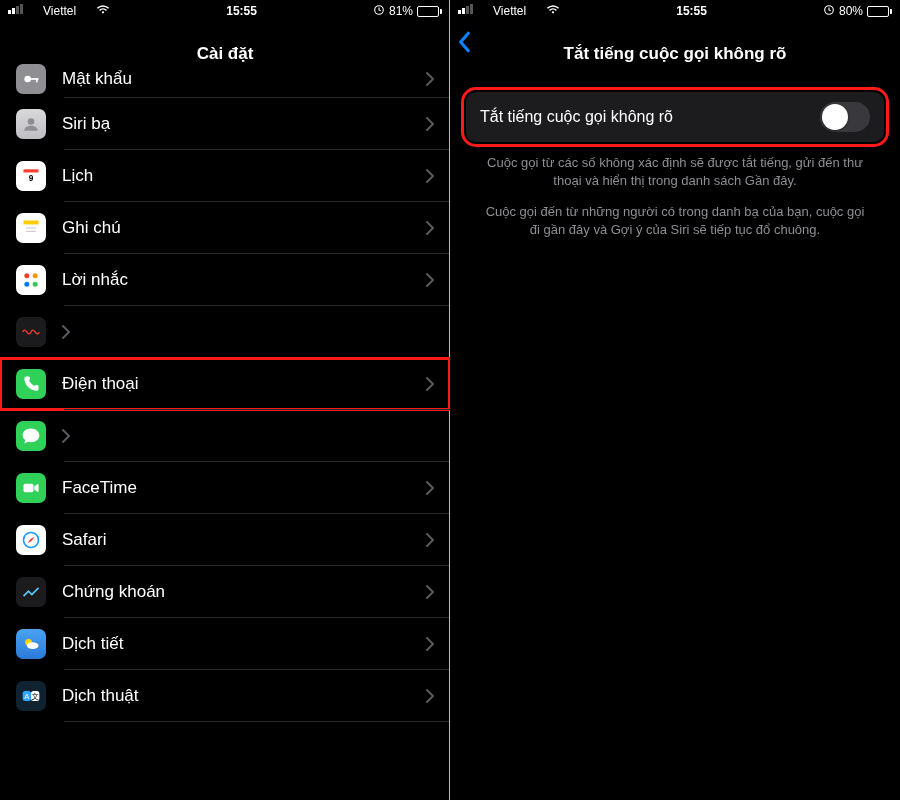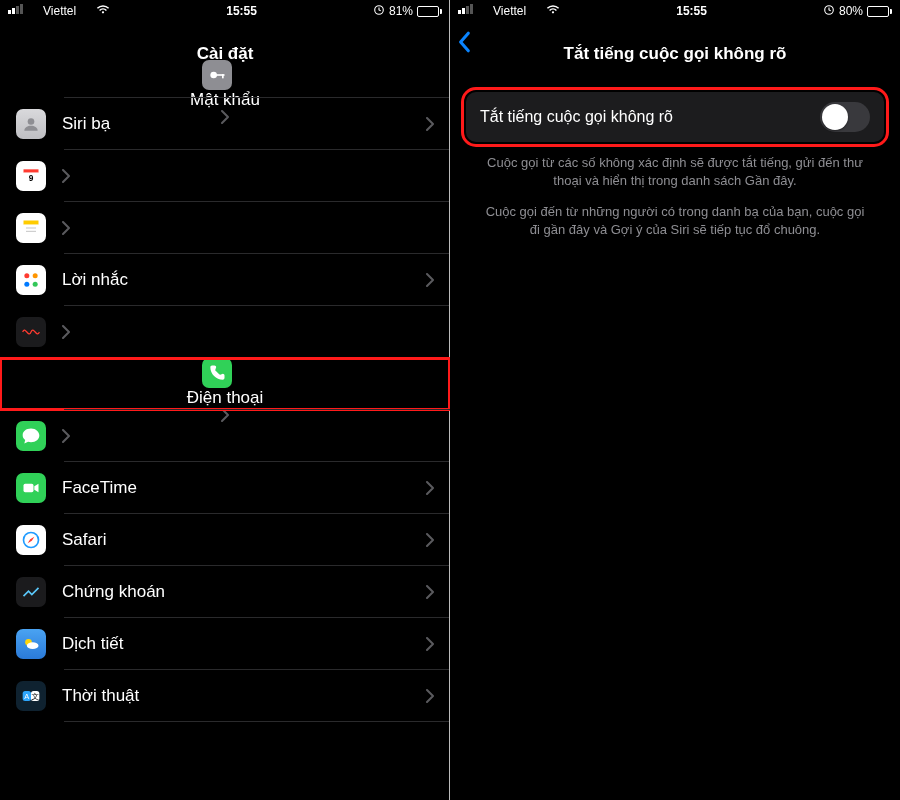--- a/index.html
+++ b/index.html
@@ -75,21 +75,20 @@
     font-size:17px;
   }
   .row-label { flex:1; font-size:17px; color:#fff; }
   .chevron { color:#5a5a5e; }
   .chevron svg { width:8px; height:14px; display:block; }
 
   .highlight {
     outline: 3.5px solid #ff1a1a;
     outline-offset:-2px;
     z-index:5;
-    flex-direction:column;
   }
 
   
   .group {
     background:#1c1c1e;
     border-radius:10px;
     margin: 28px 16px 8px 16px;
   }
   .toggle-row {
     display:flex; align-items:center;
@@ -168,21 +167,21 @@
         <span class="battery-tip"></span>
       </span>
     </div>
   </div>
 
   <div class="nav-bar">
     <span>Cài đặt</span>
   </div>
 
   <div class="list" id="left-list">
-      <div class="row" style="height: 38px; margin-top: -4px; flex-direction: column;">
+      <div class="row" style="height: 38px; margin-top: -4px;">
         <span class="app-icon bg-gray">
           <svg class="svgicon" viewBox="0 0 24 24" fill="#fff">
             <circle cx="8" cy="12" r="4"></circle>
             <rect x="11" y="11" width="10" height="2"></rect>
             <rect x="18" y="11" width="2" height="5"></rect>
           </svg>
         </span>
         <span class="row-label">Mật khẩu</span>
         <span class="chevron">
           <svg viewBox="0 0 8 14">
@@ -207,36 +206,38 @@
         <span class="sep"></span>
       </div>
       <div class="row">
         <span class="app-icon bg-white">
           <svg class="svgicon" viewBox="0 0 24 24">
             <rect x="3" y="4" width="18" height="4" fill="#ff3b30"></rect>
             <rect x="3" y="8" width="18" height="13" fill="#fff"></rect>
             <text x="12" y="18" text-anchor="middle" font-size="10" fill="#000" font-weight="bold">9</text>
           </svg>
         </span>
+        <span class="row-label">Lịch</span>
         <span class="chevron">
           <svg viewBox="0 0 8 14">
             <use href="#chev"></use>
           </svg>
         </span>
         <span class="sep"></span>
       </div>
       <div class="row">
         <span class="app-icon bg-notes">
           <svg class="svgicon" viewBox="0 0 24 24">
             <rect x="3" y="3" width="18" height="5" fill="#ffcc00"></rect>
             <rect x="3" y="8" width="18" height="13" fill="#fff"></rect>
             <line x1="6" y1="12" x2="18" y2="12" stroke="#bbb"></line>
             <line x1="6" y1="16" x2="18" y2="16" stroke="#bbb"></line>
           </svg>
         </span>
+        <span class="row-label">Ghi chú</span>
         <span class="chevron">
           <svg viewBox="0 0 8 14">
             <use href="#chev"></use>
           </svg>
         </span>
         <span class="sep"></span>
       </div>
       <div class="row">
         <span class="app-icon bg-white">
           <svg class="svgicon" viewBox="0 0 24 24">
@@ -361,21 +362,21 @@
       </div>
       <div class="row">
         <span class="app-icon bg-translate">
           <svg class="svgicon" viewBox="0 0 24 24">
             <rect x="2" y="6" width="10" height="12" rx="3" fill="#2da7ff"></rect>
             <rect x="12" y="6" width="10" height="12" rx="3" fill="#fff"></rect>
             <text x="7" y="16" text-anchor="middle" font-size="9" fill="#fff">A</text>
             <text x="17" y="16" text-anchor="middle" font-size="9" fill="#000">文</text>
           </svg>
         </span>
-        <span class="row-label">Thời thuật</span>
+        <span class="row-label">Dịch thuật</span>
         <span class="chevron">
           <svg viewBox="0 0 8 14">
             <use href="#chev"></use>
           </svg>
         </span>
         <span class="sep"></span>
       </div>
     </div>
 </div>
 

